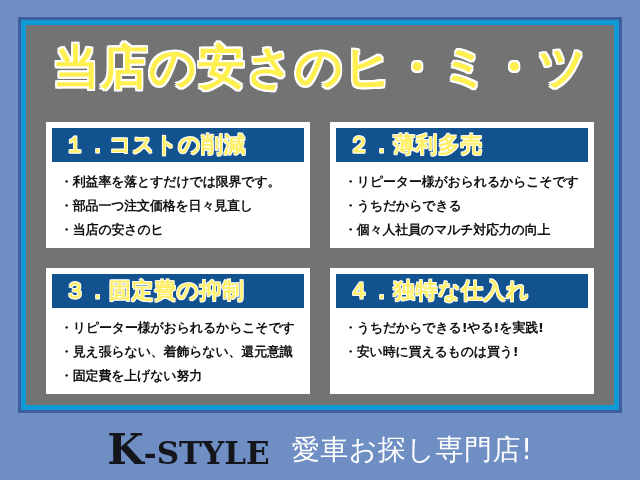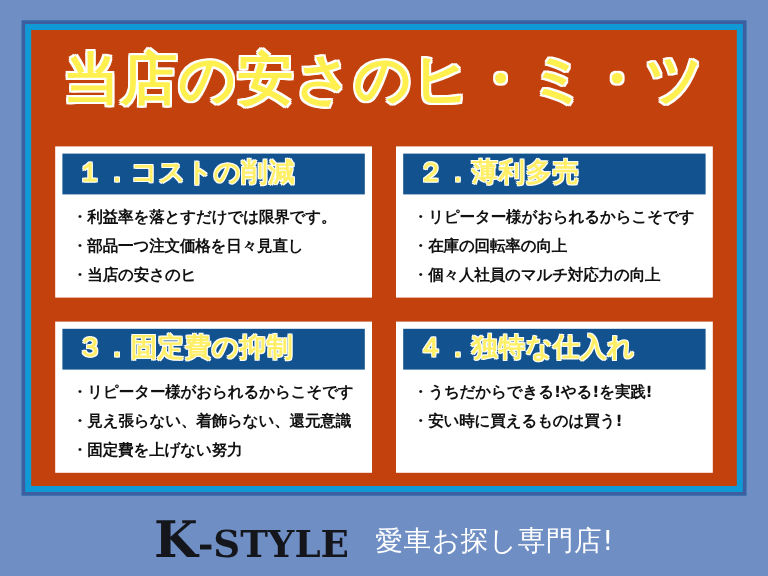--- a/index.html
+++ b/index.html
@@ -34,21 +34,21 @@
     border: 3px solid #3f5ea0;
     background: #0f9ad6;
     padding: 3px;
   }
   .panel-inner {
     position: absolute;
     left: 5px;
     top: 5px;
     right: 5px;
     bottom: 5px;
-    background: #c2410c;
+    background: #737373;
     box-sizing: border-box;
   }
 
   
   .headline {
     position: absolute;
     left: 0;
     top: 12px;
     width: 100%;
     text-align: center;
@@ -140,21 +140,21 @@
     letter-spacing: 0px;
     white-space: nowrap;
     margin-right: 22px;
     position: relative;
     top: 2px;
   }
   .brand .k { font-size: 42px; }
   .brand .rest { font-size: 31px; margin-top: 15px; }
   .tagline {
     font-family: "DejaVu Sans", "Liberation Sans", sans-serif;
-    font-size: 23px;
+    font-size: 28px;
     font-weight: normal;
     color: #ffffff;
     white-space: nowrap;
     position: relative;
     top: 3px;
     letter-spacing: 0.5px;
   }
 </style>
 </head>
 <body>
@@ -174,21 +174,21 @@
             <div class="bullet">・利益率を落とすだけでは限界です。</div>
             <div class="bullet">・部品一つ注文価格を日々見直し</div>
             <div class="bullet">・当店の安さのヒ</div>
           </div>
         </div>
 
         <div class="card">
           <div class="card-head">２．薄利多売</div>
           <div class="card-body">
             <div class="bullet">・リピーター様がおられるからこそです</div>
-            <div class="bullet">・在庫の回転率の向上</div>
+            <div class="bullet">・うちだからできる</div>
             <div class="bullet">・個々人社員のマルチ対応力の向上</div>
           </div>
         </div>
 
         <div class="card">
           <div class="card-head">３．固定費の抑制</div>
           <div class="card-body">
             <div class="bullet">・リピーター様がおられるからこそです</div>
             <div class="bullet">・見え張らない、着飾らない、還元意識</div>
             <div class="bullet">・固定費を上げない努力</div>

